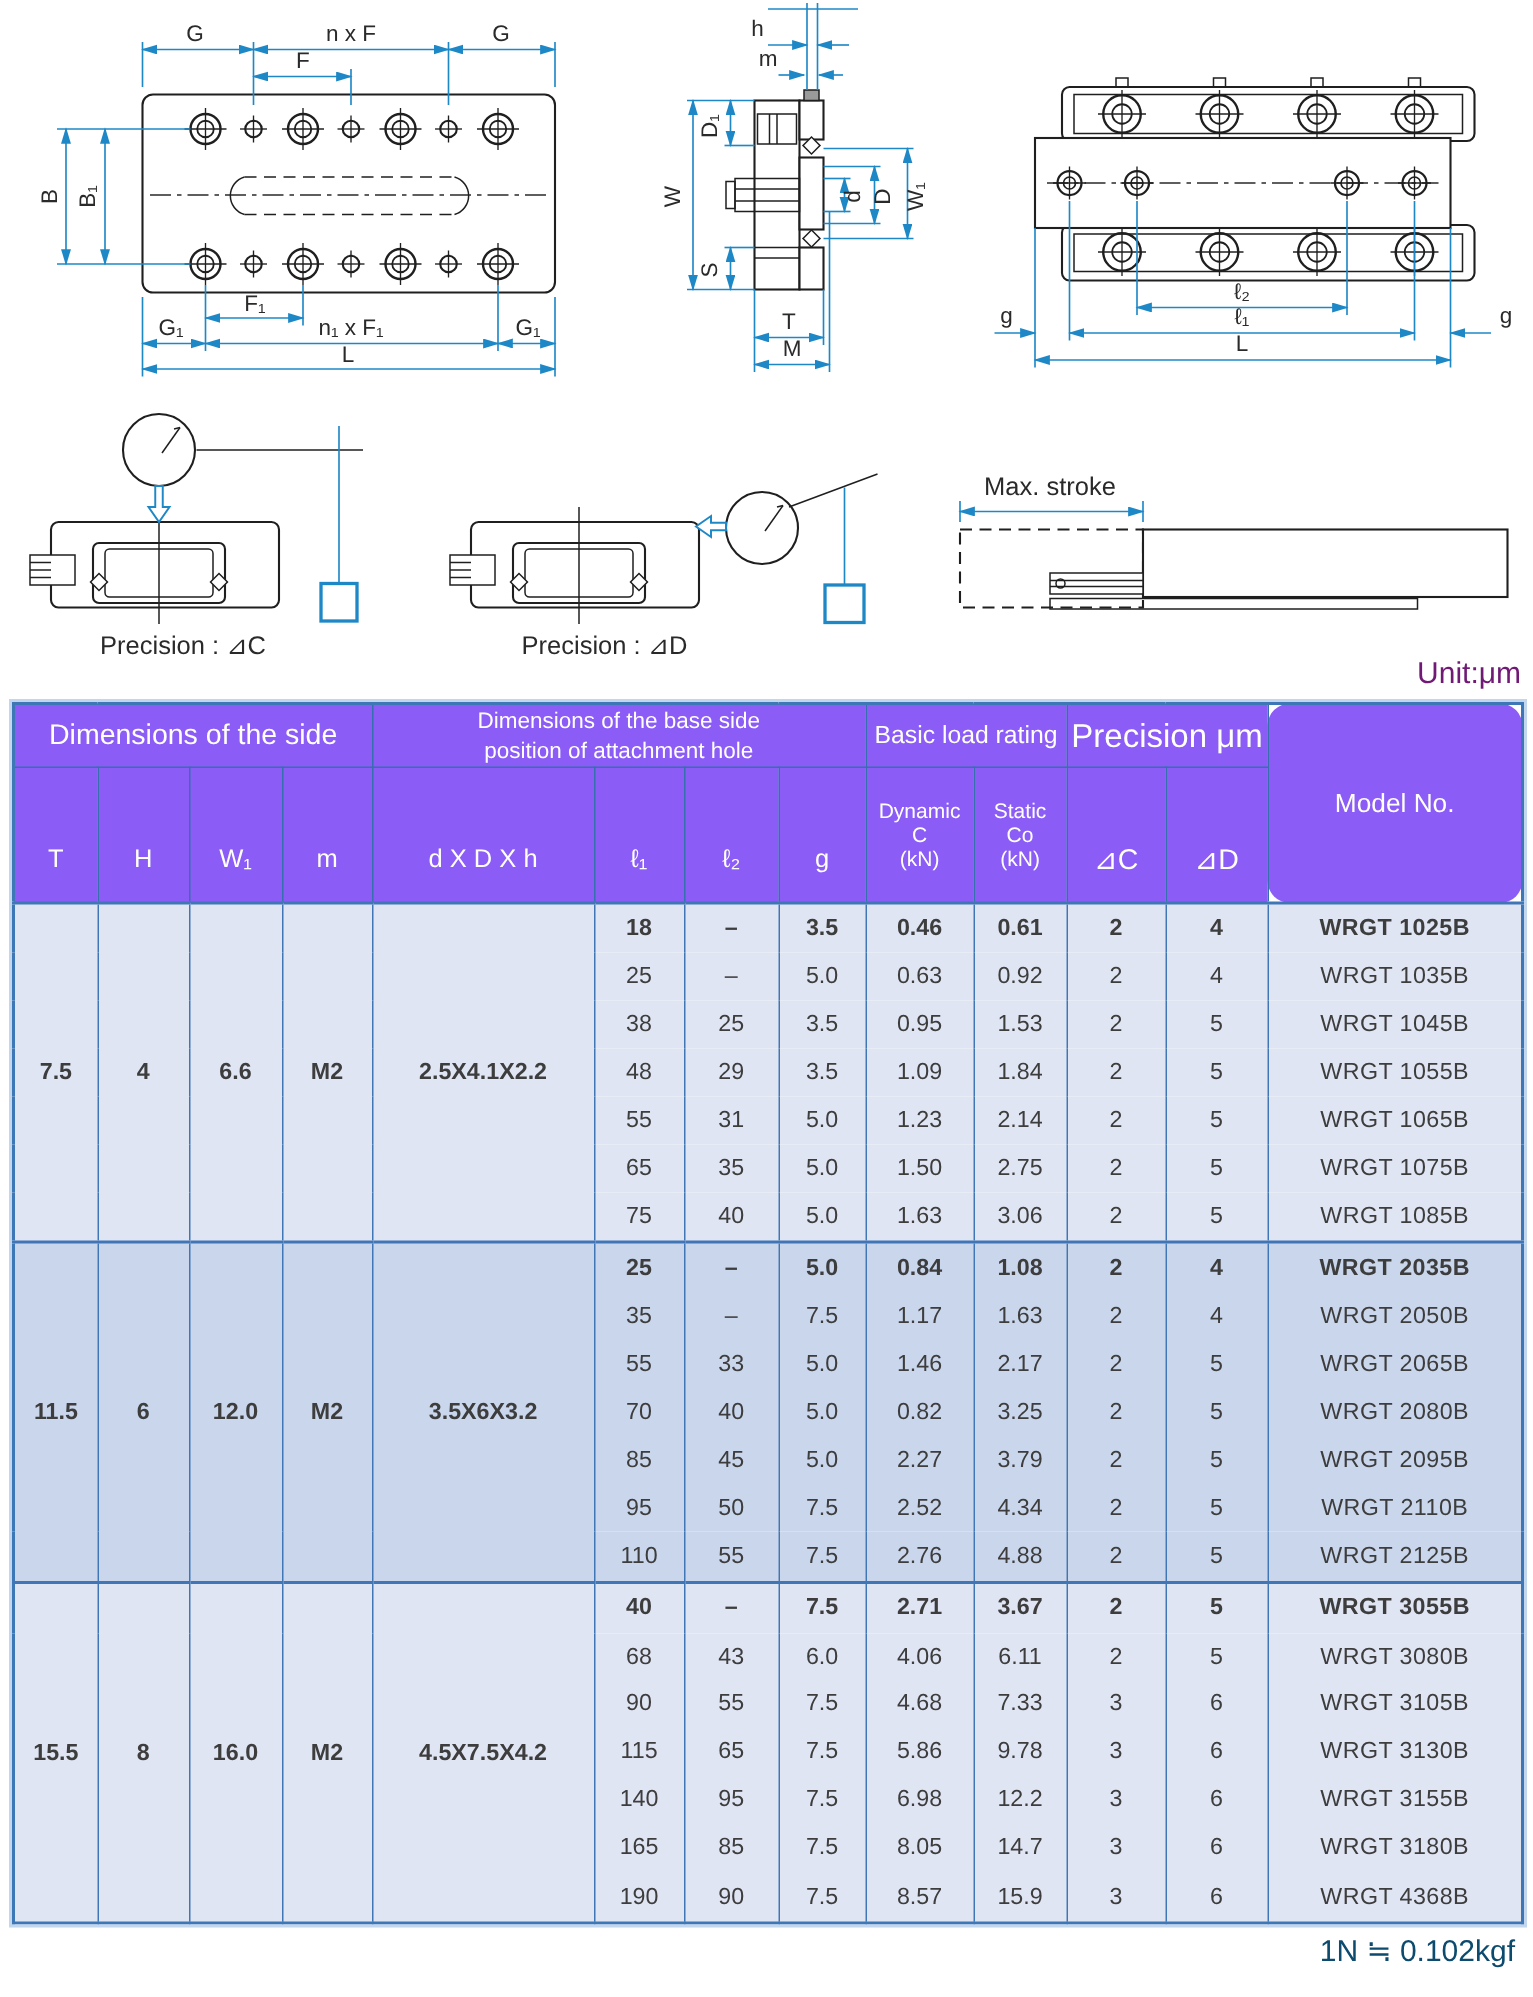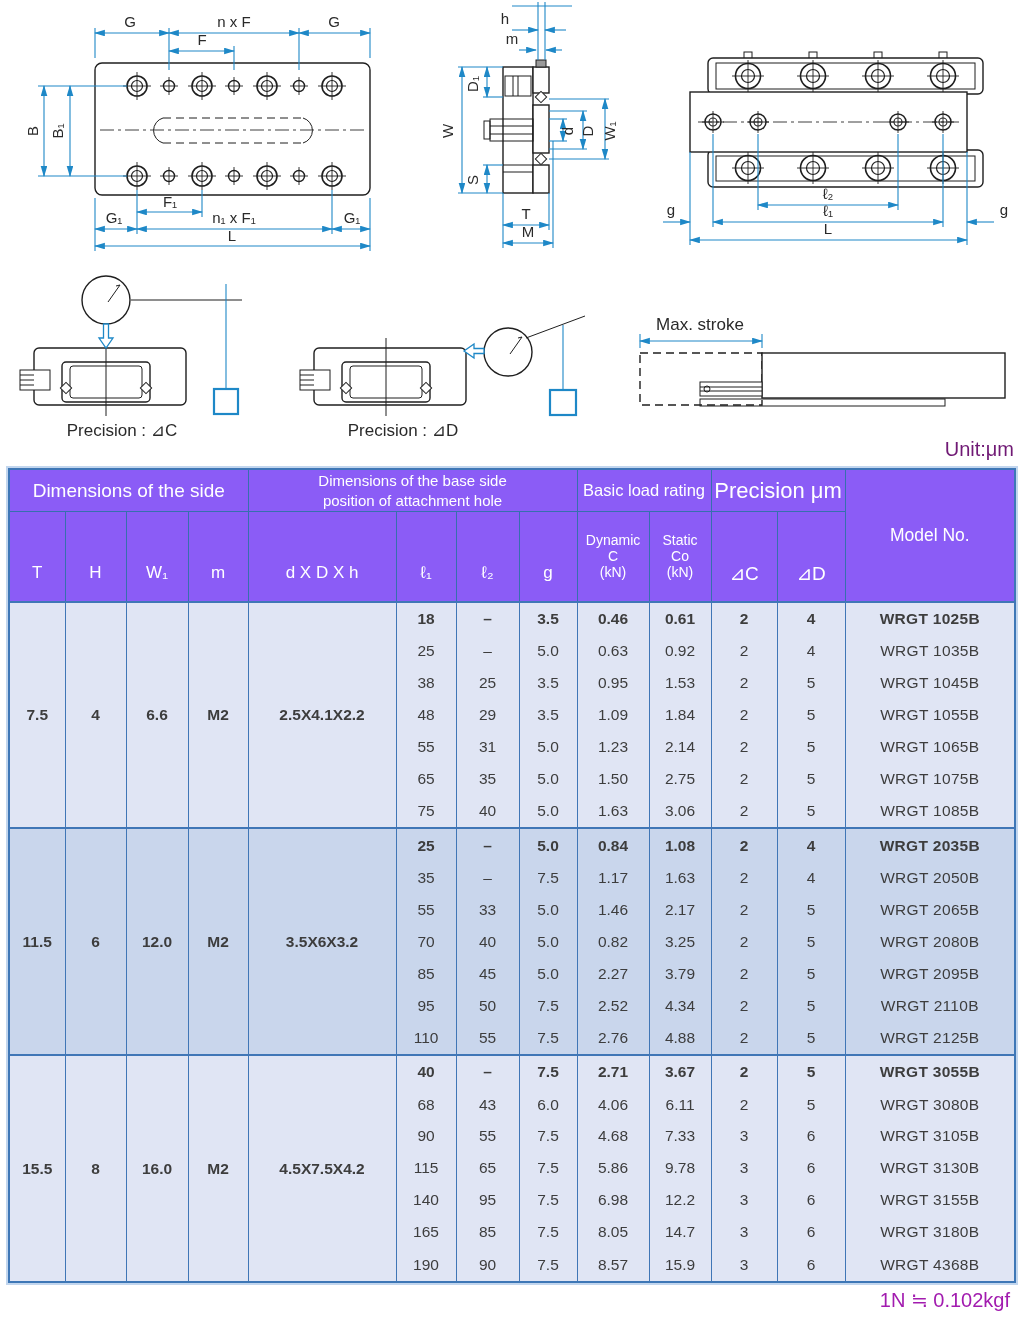--- a/index.html
+++ b/index.html
@@ -14,36 +14,36 @@
   .t1 {stroke-width:1;}
   .b  {stroke:#1e88c7;fill:none;stroke-width:1.1;}
   .bt {fill:#2a2a2a;font-size:15px;}
   .cap{fill:#2a2a2a;font-size:17px;}
   .dim{marker-start:url(#ma);marker-end:url(#ma);}
   .dsh{stroke-dasharray:8 5;}
   .cl {stroke:#2a2a2a;stroke-width:0.9;stroke-dasharray:14 4 3 4;}
   .hole{stroke:#1f1f1f;fill:none;}
   
   .unit-note{position:absolute;top:438px;right:8px;font-size:20px;color:#701a75;}
-  .footer-note{position:absolute;top:1288px;right:12px;font-size:20px;color:#a21caf;}
+  .footer-note{position:absolute;top:1288px;right:12px;font-size:20px;color:#0c4a6e;}
   
   table.spec{
     position:absolute;left:8px;top:468px;width:1006px;height:815px;
     border-collapse:collapse;table-layout:fixed;
     border:2px solid #3e77b6;outline:2px solid #c2d6ee;
   }
   table.spec th{
     background:#8b5cf6;color:#fff;font-weight:400;
     border:1.5px solid #366fae;text-align:center;
   }
   .h-side {font-size:19px;}
   .h-base {font-size:15px;white-space:pre-line;line-height:1.3;}
   .h-load {font-size:16.5px;margin-left:40px;}
   .h-prec {font-size:22px;}
-  .h-model{font-size:17.5px;}
+  .h-model{font-size:17.5px;border-radius:15px;}
   .c-dim  {font-size:17px;vertical-align:bottom;padding-bottom:18px;}
   .c-load {font-size:14px;white-space:pre-line;line-height:1.15;vertical-align:bottom;padding-bottom:20px;margin-left:11px;}
   .c-prec {font-size:19px;vertical-align:bottom;padding-bottom:16px;}
   table.spec td{
     border-left:1.5px solid #4076b6;border-right:1.5px solid #4076b6;
     text-align:center;color:#3d3d3d;font-size:15.5px;
   }
   tr.gstart td{border-top:2.5px solid #4076b6;font-weight:bold;}
   tr.g0 td{background:#e0e5f4;}
   tr.g1 td{background:#c9d6ec;}

